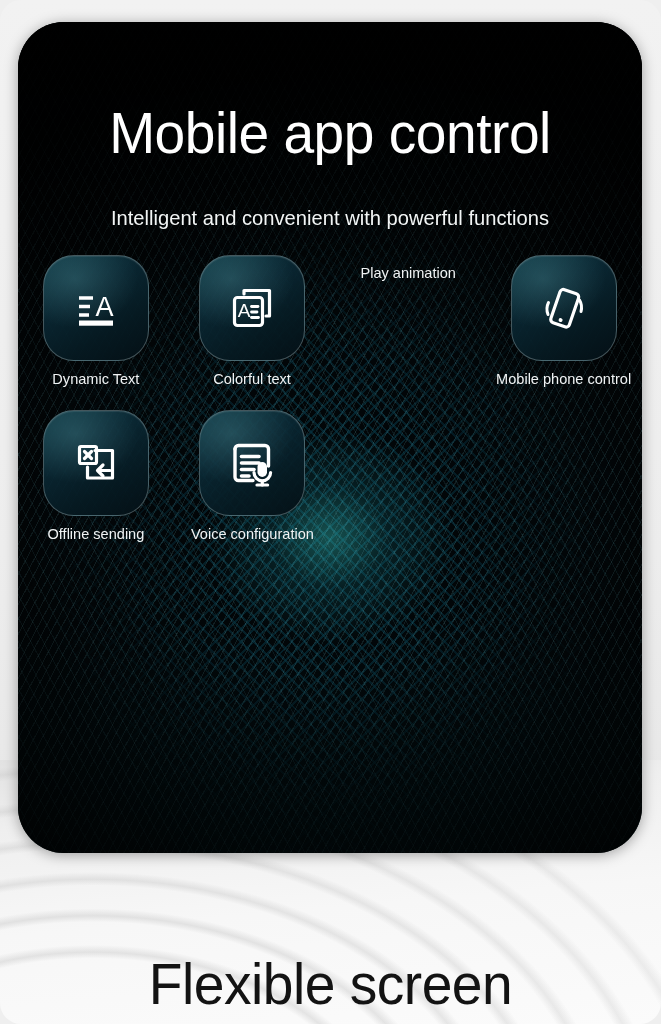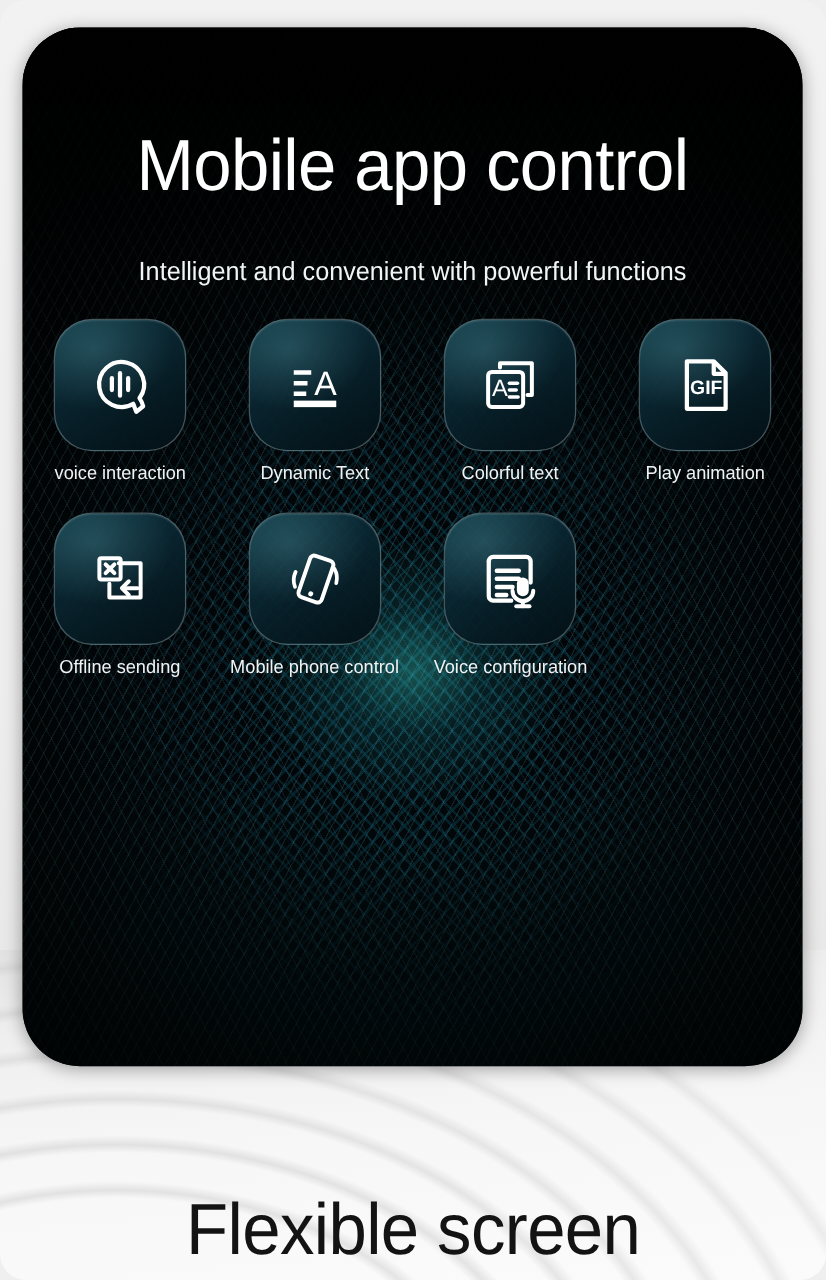--- a/index.html
+++ b/index.html
@@ -147,31 +147,20 @@
     <div class="tex tex-streaks"></div>
     <div class="tex tex-vign"></div>
 
     <div class="title">Mobile app control</div>
     <div class="subtitle">Intelligent and convenient with powerful functions</div>
   </div>
 
   <div class="grid">
 
 
-    <div class="cell">
-      <div class="tile">
-        <svg width="56" height="56" viewBox="0 0 56 56" fill="none" stroke="#fff" stroke-width="3.4" stroke-linecap="round" stroke-linejoin="round">
-          <path d="M43.6 38.5 A18 18 0 1 0 38.6 43 L41 49.5 L46.5 45 A18 18 0 0 0 43.6 38.5 Z"></path>
-          <path d="M21.5 22.5 V32"></path>
-          <path d="M28 18.5 V36.5"></path>
-          <path d="M34.5 22.5 V32"></path>
-        </svg>
-      </div>
-      <div class="label">voice interaction</div>
-    </div>
 
 
     <div class="cell">
       <div class="tile">
         <svg width="56" height="56" viewBox="0 0 56 56" fill="none">
           <g stroke="#fff" stroke-width="3.6" stroke-linecap="butt">
             <path d="M11 18 H25"></path>
             <path d="M11 26.5 H22"></path>
             <path d="M11 35 H21"></path>
           </g>
@@ -192,57 +181,50 @@
             <path d="M27.5 26.5 H34"></path>
             <path d="M27.5 32 H33"></path>
             <path d="M27.5 37.5 H34.5"></path>
           </g>
         </svg>
       </div>
       <div class="label">Colorful text</div>
     </div>
 
     <div class="cell">
-      <div class="tile">
-        <svg width="56" height="56" viewBox="0 0 56 56" fill="none">
-          <path d="M13.5 9 H35 L44.5 18.5 V47 H13.5 Z" fill="none" stroke="#fff" stroke-width="3.4" stroke-linejoin="round"></path>
-          <path d="M35 9 V19 H44.5" fill="none" stroke="#fff" stroke-width="3.4" stroke-linejoin="round"></path>
-          <text x="29" y="35.5" font-family="'Liberation Sans',sans-serif" font-size="15.5" font-weight="bold" fill="#fff" text-anchor="middle">GIF</text>
-        </svg>
-      </div>
       <div class="label">Play animation</div>
     </div>
 
+
+    <div class="cell">
+      <div class="tile">
+        <svg width="56" height="56" viewBox="0 0 56 56" fill="none" stroke="#fff" stroke-width="3.2" stroke-linecap="round" stroke-linejoin="round">
+          <g transform="rotate(19 28 28)">
+            <rect x="19" y="10.5" width="19.5" height="35" rx="3.5"></rect>
+            <circle cx="28.7" cy="40.5" r="2" fill="#fff" stroke="none"></circle>
+          </g>
+          <path d="M12.5 22.5 A15 15 0 0 0 12 34.5" stroke-width="3"></path>
+          <path d="M43.5 20 A15 15 0 0 1 45 31.5" stroke-width="3"></path>
+        </svg>
+      </div>
+      <div class="label">Mobile phone control</div>
+    </div>
 
     <div class="cell">
       <div class="tile">
         <svg width="56" height="56" viewBox="0 0 56 56" fill="none" stroke="#fff" stroke-width="3.2" stroke-linecap="round" stroke-linejoin="round">
           <path d="M27 15.5 H44.5 V43 H19.5 V32"></path>
           <rect x="11.5" y="11.5" width="17" height="17" rx="1.5"></rect>
           <path d="M16.5 16.5 L23.5 23.5"></path>
           <path d="M23.5 16.5 L16.5 23.5"></path>
           <path d="M42 35.5 H30.5"></path>
           <path d="M35 30 L29.5 35.5 L35 41"></path>
         </svg>
       </div>
       <div class="label">Offline sending</div>
-    </div>
-
-    <div class="cell">
-      <div class="tile">
-        <svg width="56" height="56" viewBox="0 0 56 56" fill="none" stroke="#fff" stroke-width="3.2" stroke-linecap="round" stroke-linejoin="round">
-          <g transform="rotate(19 28 28)">
-            <rect x="19" y="10.5" width="19.5" height="35" rx="3.5"></rect>
-            <circle cx="28.7" cy="40.5" r="2" fill="#fff" stroke="none"></circle>
-          </g>
-          <path d="M12.5 22.5 A15 15 0 0 0 12 34.5" stroke-width="3"></path>
-          <path d="M43.5 20 A15 15 0 0 1 45 31.5" stroke-width="3"></path>
-        </svg>
-      </div>
-      <div class="label">Mobile phone control</div>
     </div>
 
     <div class="cell">
       <div class="tile">
         <svg width="56" height="56" viewBox="0 0 56 56" fill="none">
           <path d="M11 14 a3.5 3.5 0 0 1 3.5-3.5 H41 a3.5 3.5 0 0 1 3.5 3.5 V31" stroke="#fff" stroke-width="3.4" stroke-linecap="round" fill="none"></path>
           <path d="M11 14 V42 a3.5 3.5 0 0 0 3.5 3.5 H29" stroke="#fff" stroke-width="3.4" stroke-linecap="round" fill="none"></path>
           <g stroke="#fff" stroke-width="3.6" stroke-linecap="round">
             <path d="M17.5 21.5 H35"></path>
             <path d="M17.5 28 H35"></path>

